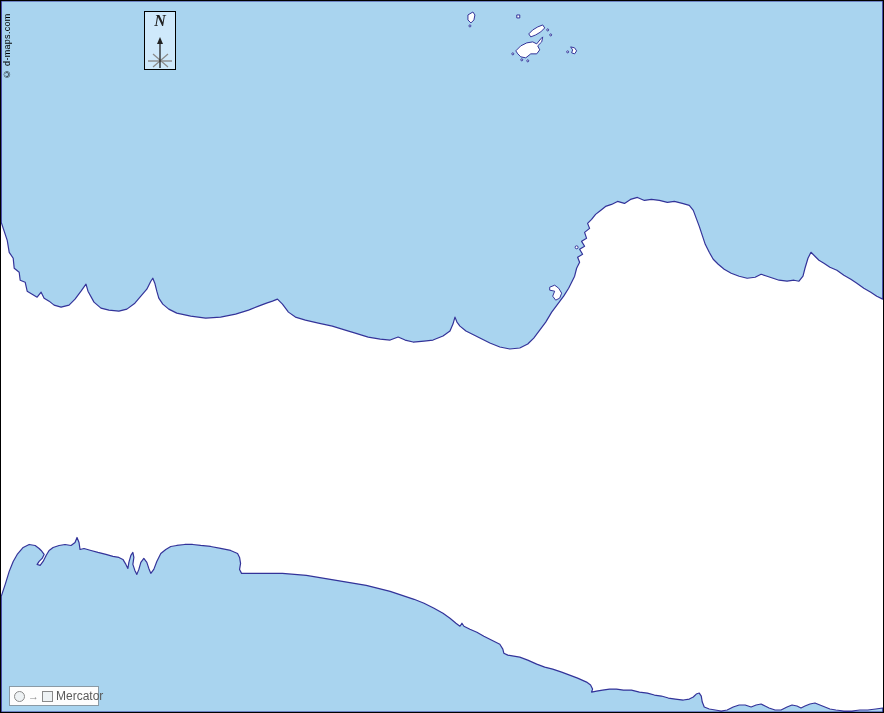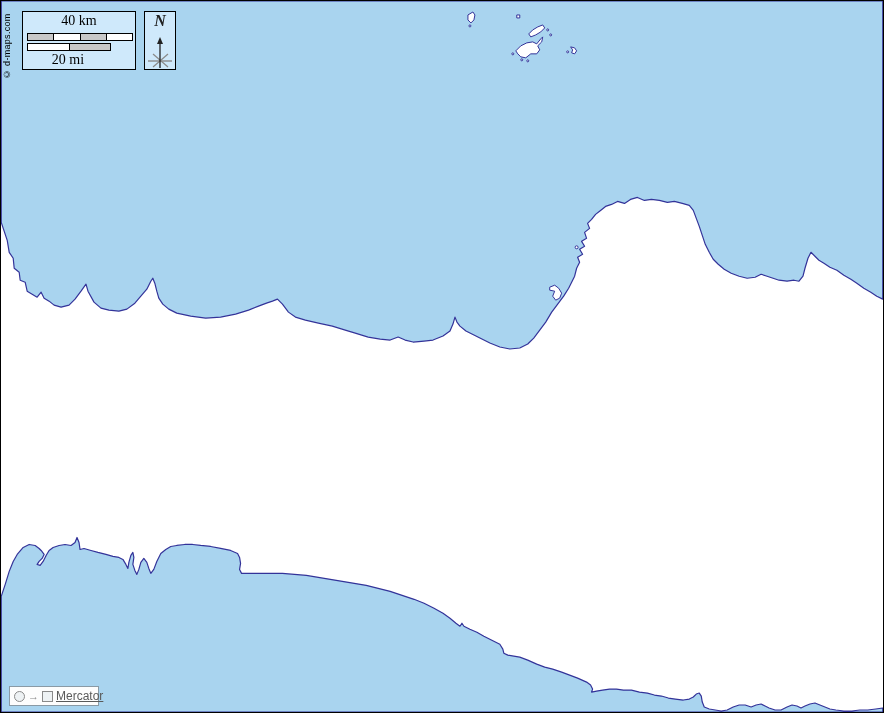--- a/index.html
+++ b/index.html
@@ -64,21 +64,21 @@
     display:flex;align-items:center;gap:3px;padding:0 4px;
   }
   .proj-circle{
     width:9px;height:9px;border:1px solid #8a8a8a;border-radius:50%;
     background:#eef2f4;flex:0 0 auto;
   }
   .proj-arrow{font-size:11px;color:#8a8a8a;line-height:1;flex:0 0 auto;}
   .proj-square{
     width:9px;height:9px;border:1px solid #8a8a8a;background:#eef2f4;flex:0 0 auto;
   }
-  .proj-label{font-size:12px;color:#5a5a5a;line-height:1;text-decoration:underline;}
+  .proj-label{font-size:12px;color:#5a5a5a;line-height:1;}
 </style>
 </head>
 <body>
 
 <div class="map-frame">
 
   <svg class="map-svg" viewBox="0 0 884 713">
 
     <path class="sea" d="M0,222 L6,240 8,252 12,258 13,268 18,272 19,280 24,282 26,291 31,294 36,297 40,292 43,298 48,301 53,305 60,307 68,305 74,299 80,291 85,284 87,291 93,302 100,308 108,310 118,311 126,309 134,303 140,296 146,289 150,281 152,278 154,283 156,291 158,298 162,304 168,309 176,313 190,316 205,318 220,317 235,314 248,310 258,306 266,303 272,301 277,299 282,304 288,312 295,317 305,320 318,323 332,326 345,330 355,333 368,337 380,339 390,340 398,337 405,340 413,342 424,341 433,340 443,336 450,331 453,324 455,317 457,322 460,326 466,331 472,334 480,338 490,343 500,347 510,349 520,348 528,344 534,338 540,330 546,322 552,312 558,304 564,296 569,288 572,282 575,276 577,268 580,262 578,257 583,254 580,249 585,246 582,241 587,238 585,232 590,228 588,223 592,219 596,214 601,210 606,206 612,204 618,201 625,203 631,199 638,197 645,200 652,199 660,200 668,202 675,201 683,203 690,205 694,210 697,218 700,226 703,235 706,244 710,252 714,259 719,264 725,269 732,273 740,276 748,278 756,277 762,274 768,276 774,278 780,280 788,281 795,280 800,281 804,276 806,268 809,258 812,252 816,256 820,260 825,263 831,267 838,270 845,275 852,279 858,283 865,288 872,292 878,296 884,299 L884,0 L0,0 Z"></path>
 
@@ -95,34 +95,20 @@
       <circle class="idot" cx="513" cy="53" r="1"></circle>
       <circle class="idot" cx="522" cy="59" r="1"></circle>
       <circle class="idot" cx="528" cy="60" r="1"></circle>
       <path class="isle" d="M571,46 L575,47 577,50 575,53 572,52 573,49 Z"></path>
       <circle class="idot" cx="568" cy="51" r="1"></circle>
       <path class="isle" d="M550,287 L555,285 559,288 562,293 560,298 556,300 553,296 555,291 550,290 Z"></path>
       <circle class="idot" cx="577" cy="247" r="1.5"></circle>
     </g>
   </svg>
 
-  <div class="scale-panel">
-    <div class="scale-km-label">40 km</div>
-    <div class="scale-bar scale-bar-km">
-      <div class="scale-seg seg-gray"></div>
-      <div class="scale-seg seg-white"></div>
-      <div class="scale-seg seg-gray"></div>
-      <div class="scale-seg seg-white"></div>
-    </div>
-    <div class="scale-bar scale-bar-mi">
-      <div class="scale-seg seg-white"></div>
-      <div class="scale-seg seg-gray"></div>
-    </div>
-    <div class="scale-mi-label">20 mi</div>
-  </div>
 
   <div class="compass-panel">
     <div class="compass-n">N</div>
     <svg class="compass-rose" viewBox="0 0 30 35">
       <line x1="3" y1="27" x2="27" y2="27" stroke="#8a8a8a" stroke-width="1.4"></line>
       <line x1="8" y1="20" x2="23" y2="33" stroke="#8a8a8a" stroke-width="1.2"></line>
       <line x1="8" y1="33" x2="23" y2="20" stroke="#8a8a8a" stroke-width="1.2"></line>
       <line x1="15" y1="34" x2="15" y2="9" stroke="#222" stroke-width="1.3"></line>
       <path d="M15,3 L12,10 L18,10 Z" fill="#222"></path>
     </svg>

